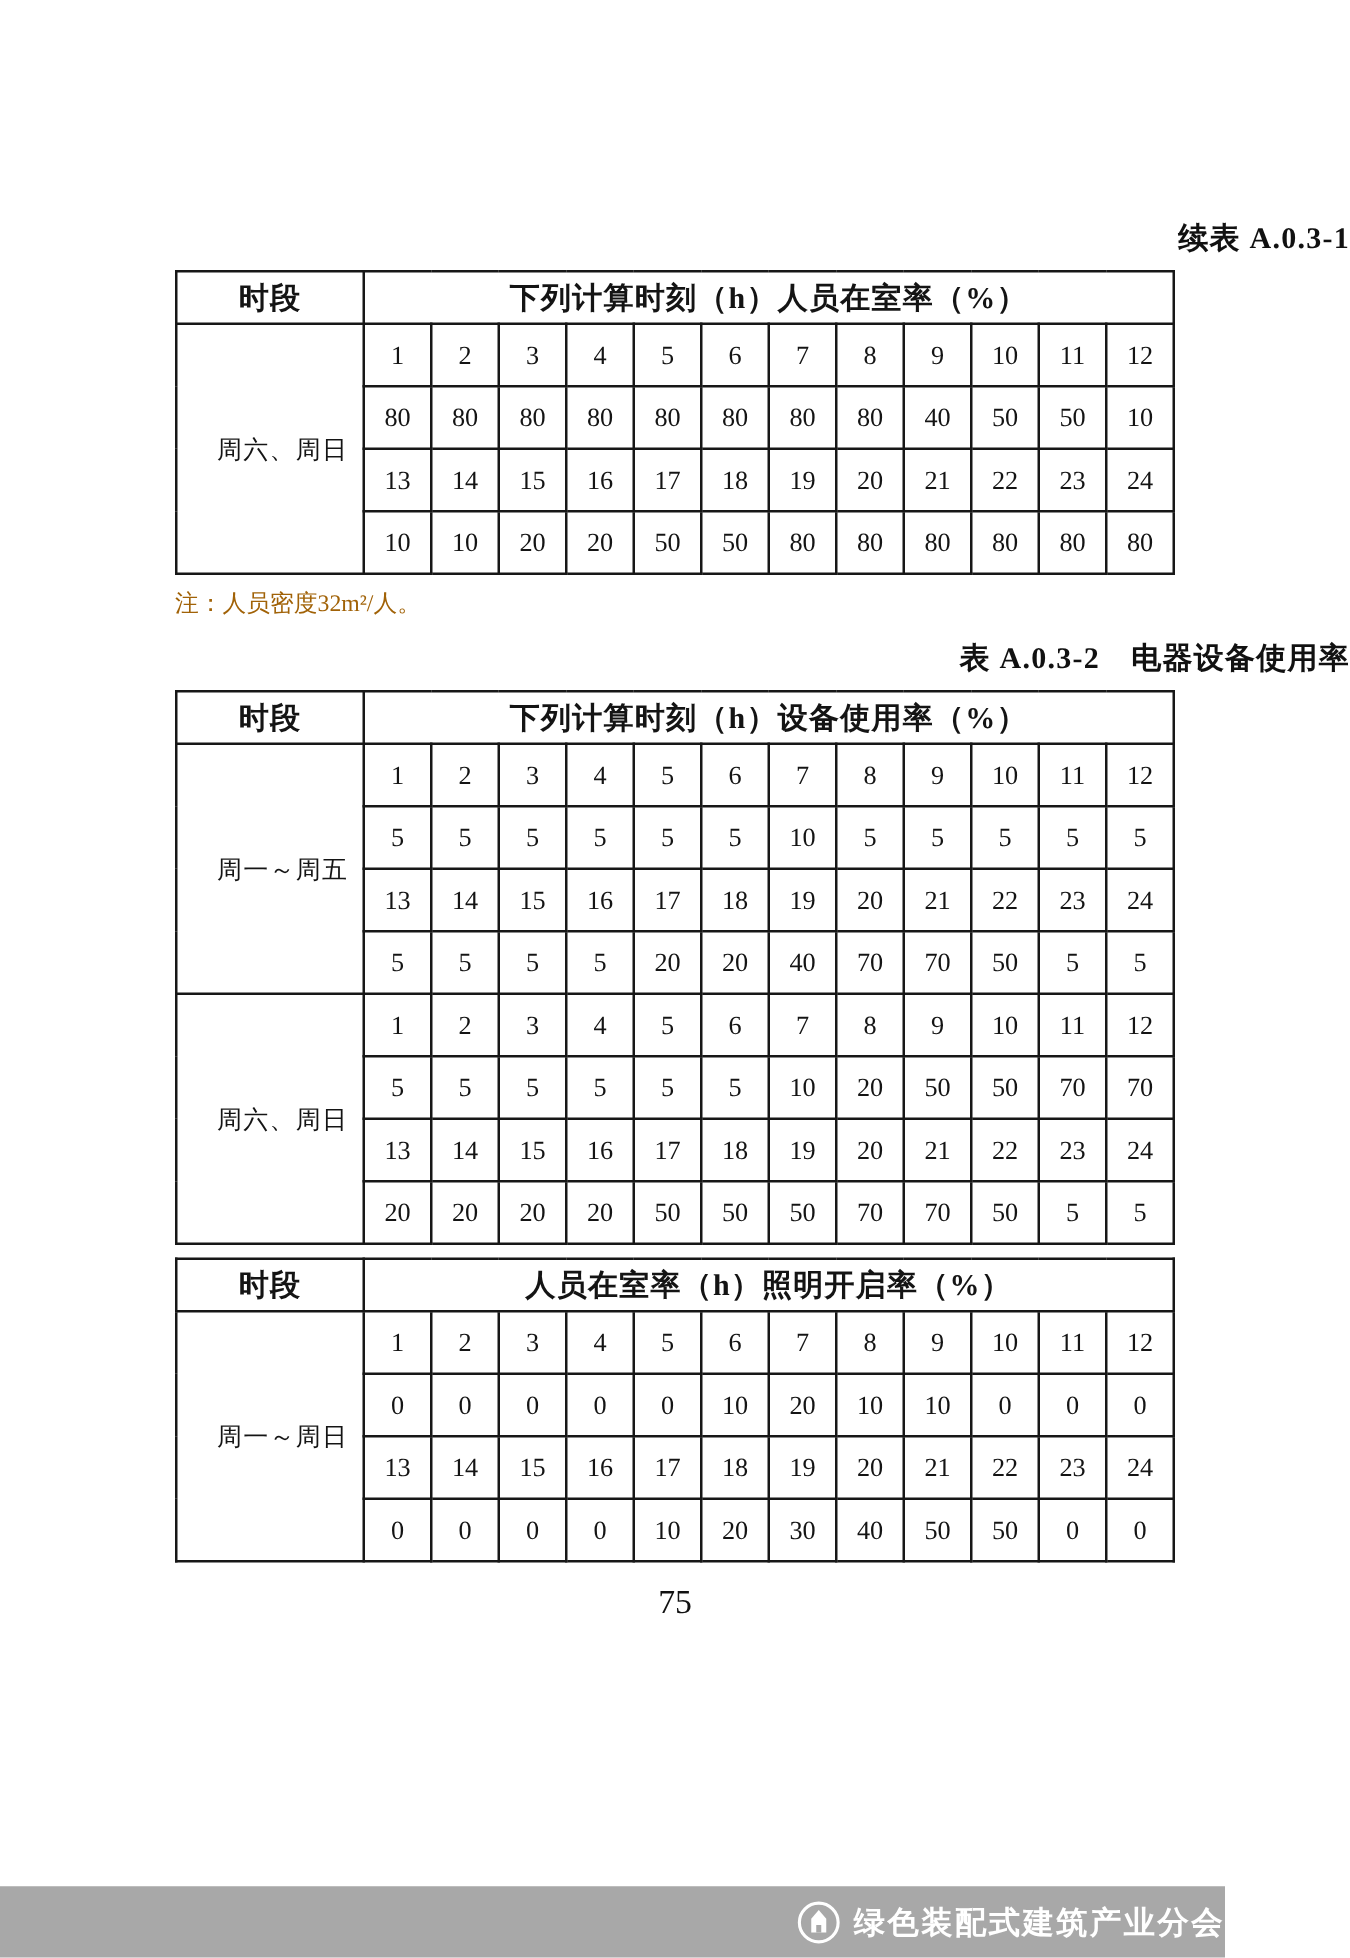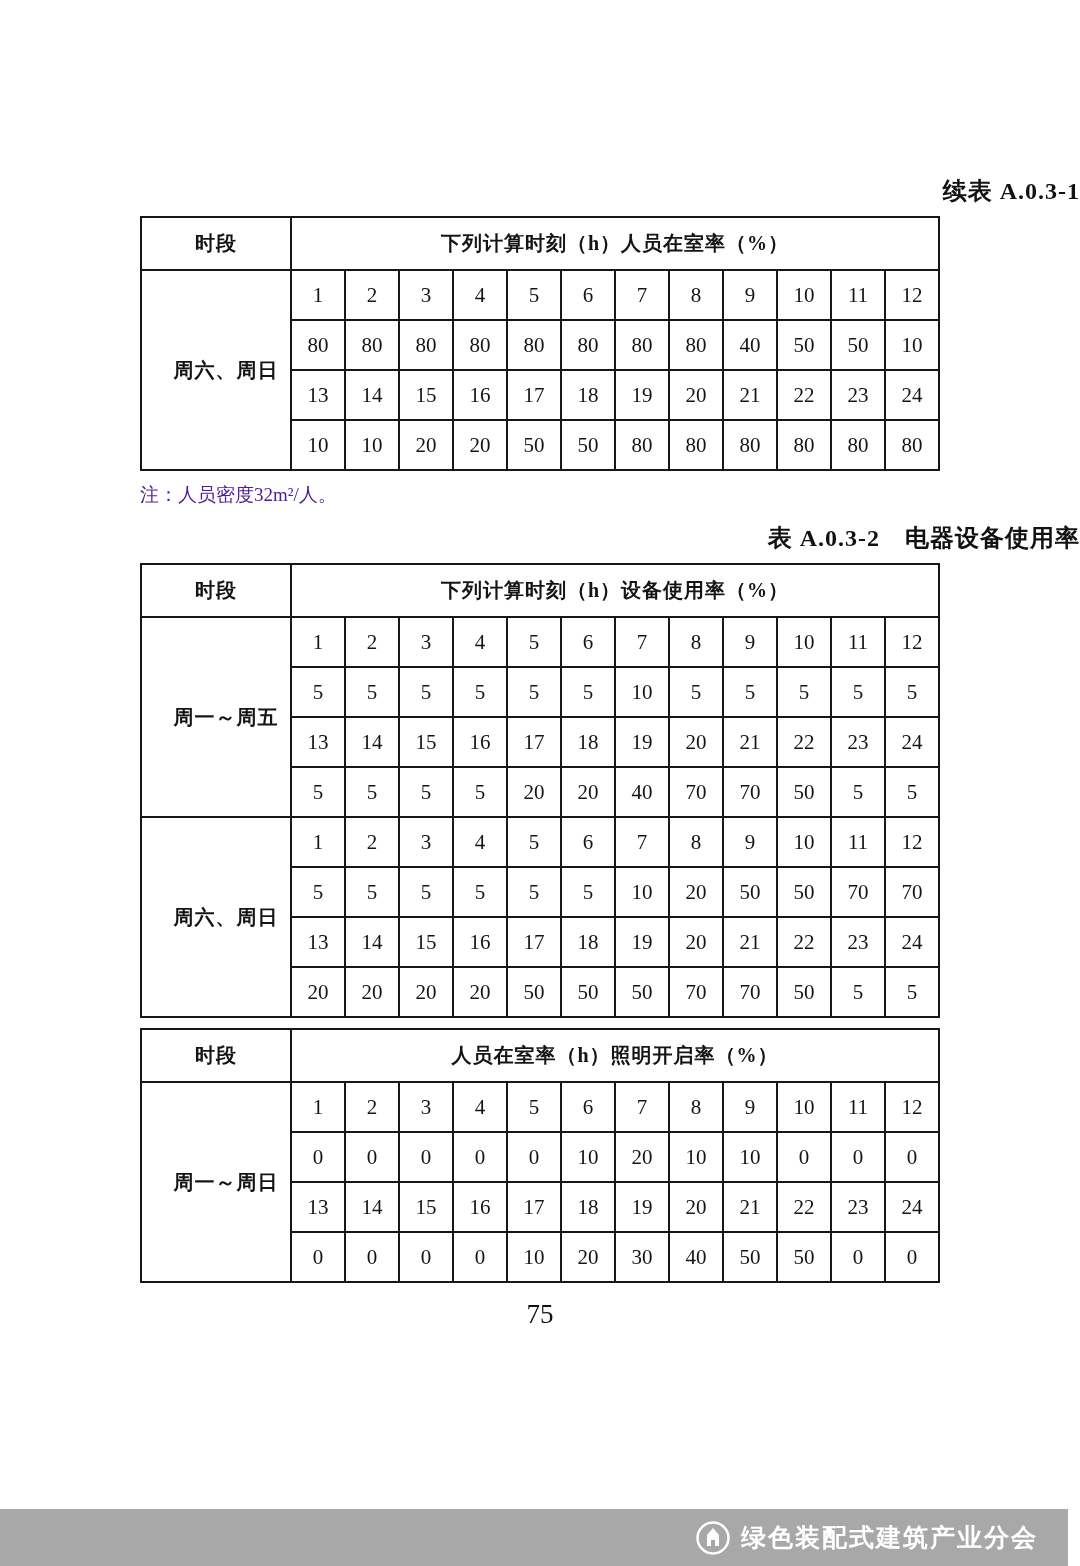--- a/index.html
+++ b/index.html
@@ -32,65 +32,64 @@
     table-layout: fixed;
   }
   table.sched th, table.sched td {
     border: 2px solid #171717;
     text-align: center;
     vertical-align: middle;
     padding: 0;
     overflow: hidden;
   }
   table.sched thead th {
-    height: 53px;
-    font-size: 20px;
+    height: 42px;
+    font-size: 24px;
     font-weight: bold;
     letter-spacing: 1px;
     margin-top: 48px;
   }
   table.sched td {
     height: 50px;
     font-size: 21px;
     font-family: "Liberation Serif", serif;
     color: #141414;
   }
   table.sched th.glabel {
     font-size: 20px;
-    font-weight: bold;
+    font-weight: normal;
     letter-spacing: 1px;
     padding-left: 20px;
   }
   .note {
     width: 800px;
     margin: 12px auto 0 auto;
     font-size: 19px;
     line-height: 24px;
     text-align: left;
-    color: #4c1d95;
+    color: #a16207;
   }
   .spacer-title { margin-top: 16px; margin-left: 16px; }
   .page-number {
     width: 800px;
     margin: 16px auto 0 auto;
     text-align: center;
     font-size: 27px;
     font-family: "Liberation Serif", serif;
     color: #111;
   }
   .footer-bar {
     position: absolute;
     left: 0; bottom: 0;
-    width: 1068px;
+    width: 980px;
     height: 57px;
     background: #a8a8a8;
     display: flex;
     align-items: center;
     justify-content: flex-end;
-    padding-right: 30px;
     gap: 10px;
   }
   .footer-brand {
     color: #ffffff;
     font-family: "Liberation Sans", sans-serif;
     font-weight: bold;
     font-size: 25px;
     letter-spacing: 2px;
     white-space: nowrap;
   }

